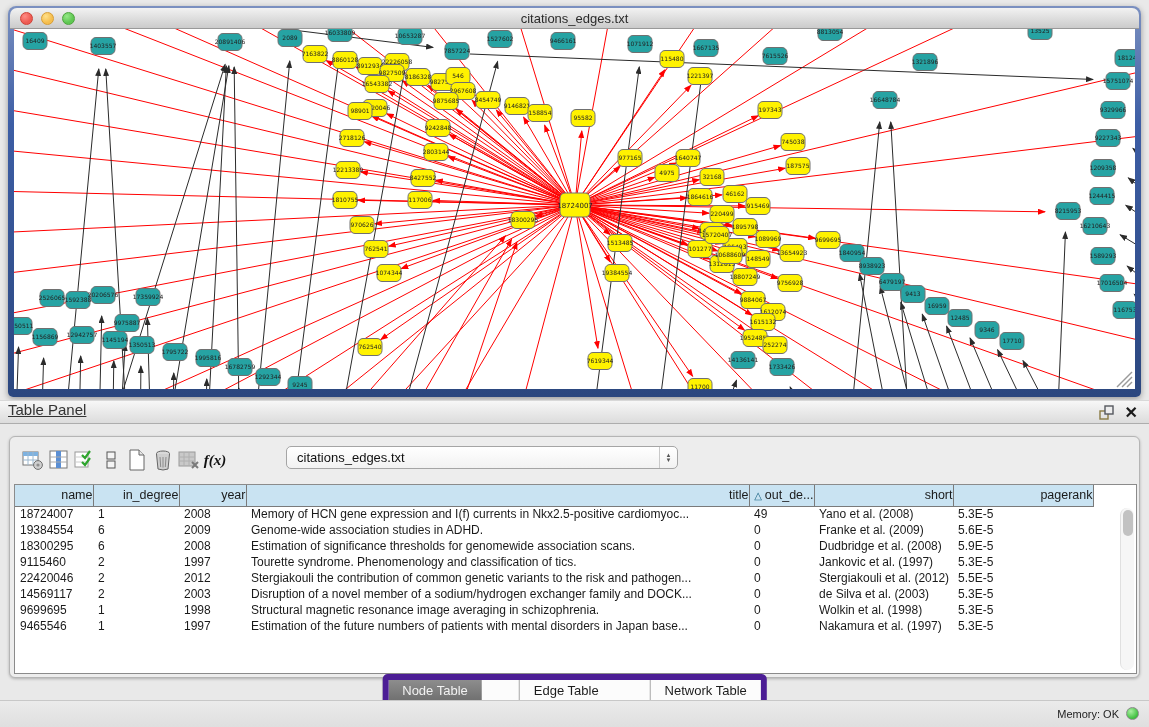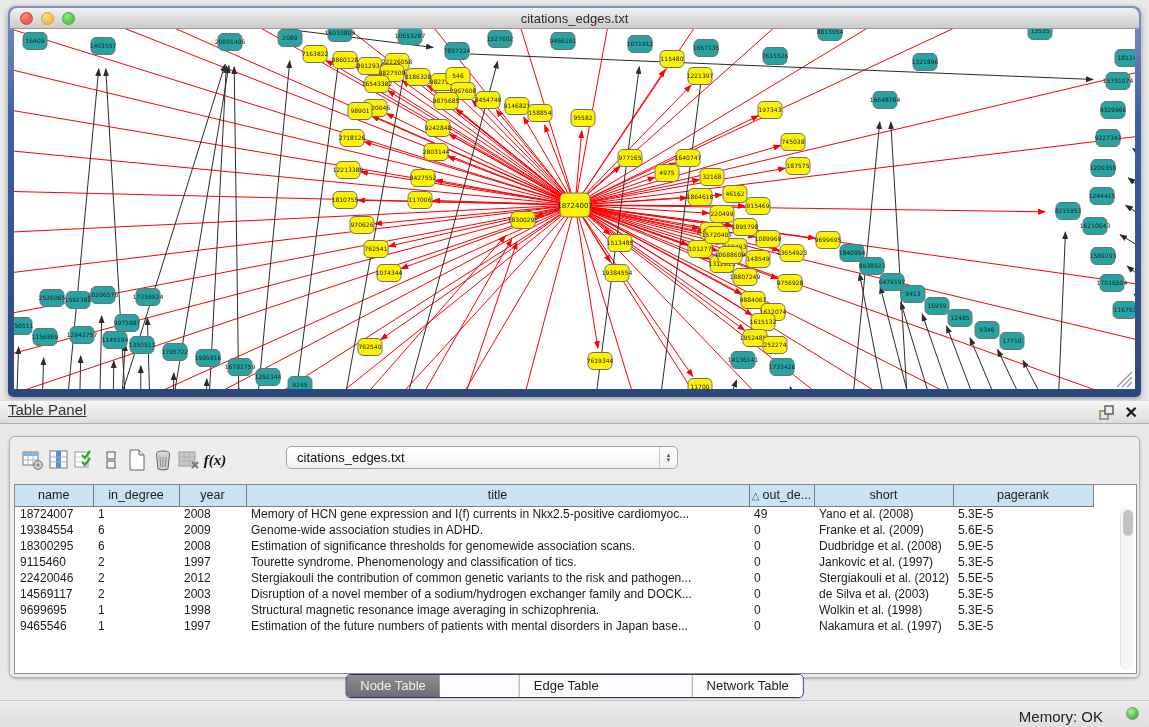--- a/index.html
+++ b/index.html
@@ -43,43 +43,43 @@
     font-size:13px; color:#111; display:flex; align-items:center; padding-left:10px; }
   #select-arrows { position:absolute; right:0; top:0; bottom:0; width:18px;
     border-left:1px solid #C9C9C9; display:flex; flex-direction:column;
     align-items:center; justify-content:center; color:#555; }
   #select-arrows span { font-size:6px; line-height:5px; }
 
   #table-wrap { position:absolute; left:4px; top:47px; width:1123px; height:190px;
     background:#fff; border:1px solid #8B8B8B; overflow:hidden; }
   table { border-collapse:collapse; table-layout:fixed; }
   th { height:21px; background:#C9E3F2; border-right:1px solid #7A7A7A;
-    border-bottom:1px solid #7A7A7A; font-size:12.5px; font-weight:normal; color:#1a1a1a; text-align:center;
+    border-bottom:1px solid #7A7A7A; font-size:12.5px; font-weight:normal; color:#1a1a1a; text-align:right;
     overflow:hidden; white-space:nowrap; }
   th:first-child { border-left:none; }
   td { height:16px; font-size:12px; color:#1a1a1a; padding-left:5px;
     overflow:hidden; white-space:nowrap; }
   .sort-tri { color:#135E7E; font-size:10px; margin-right:3px; }
   #vscroll { position:absolute; right:2px; top:23px; bottom:3px; width:14px;
     background:#F6F6F6; border-left:1px solid #E0E0E0; border-radius:7px; }
   #vthumb { position:absolute; left:2px; top:2px; width:10px; height:26px;
     background:#C2C2C2; border-radius:5px; }
 
   
   #tabs { position:absolute; left:50%; transform:translateX(-50%); top:674px;
-    display:inline-flex; border:1px solid #4c1d95; border-radius:5px; overflow:hidden;
-    background:#FCFCFC; box-shadow:0 1px 1px rgba(0,0,0,.15);gap:42px; }
+    display:inline-flex; border:6px solid #4c1d95; border-radius:5px; overflow:hidden;
+    background:#FCFCFC; box-shadow:0 1px 1px rgba(0,0,0,.15); }
   .tab { padding:3px 14px 4px 14px; font-size:13px; color:#1c1c1c; background:#FCFCFC; }
   .tab + .tab { border-left:1px solid #A8A8A8;margin-left:37px; }
   .tab.active { background:linear-gradient(#8D8D8D,#6E6E6E); color:#F2F2F2; border-left:none; }
 
   
   #status-bar { position:absolute; left:0; top:700px; width:1149px; height:27px;
     background:linear-gradient(#EBEBEB,#DFDFDF); border-top:1px solid #C8C8C8; }
-  #memory { position:absolute; right:46px; top:7px; font-size:15px; color:#222;text-align:center; }
+  #memory { position:absolute; right:30px; top:7px; font-size:11px; color:#222;text-align:center; }
   #memory-dot { position:absolute; right:10px; top:6px; width:13px; height:13px; border-radius:50%;
     background:radial-gradient(circle at 35% 30%, #A9F0A0, #3FBF3F 70%); border:1px solid #8a8a8a; }
 </style>
 </head>
 <body>
 
 <div id="graph-window">
   <div id="win-titlebar">
     <div class="lights">
       <div class="light red"></div>

